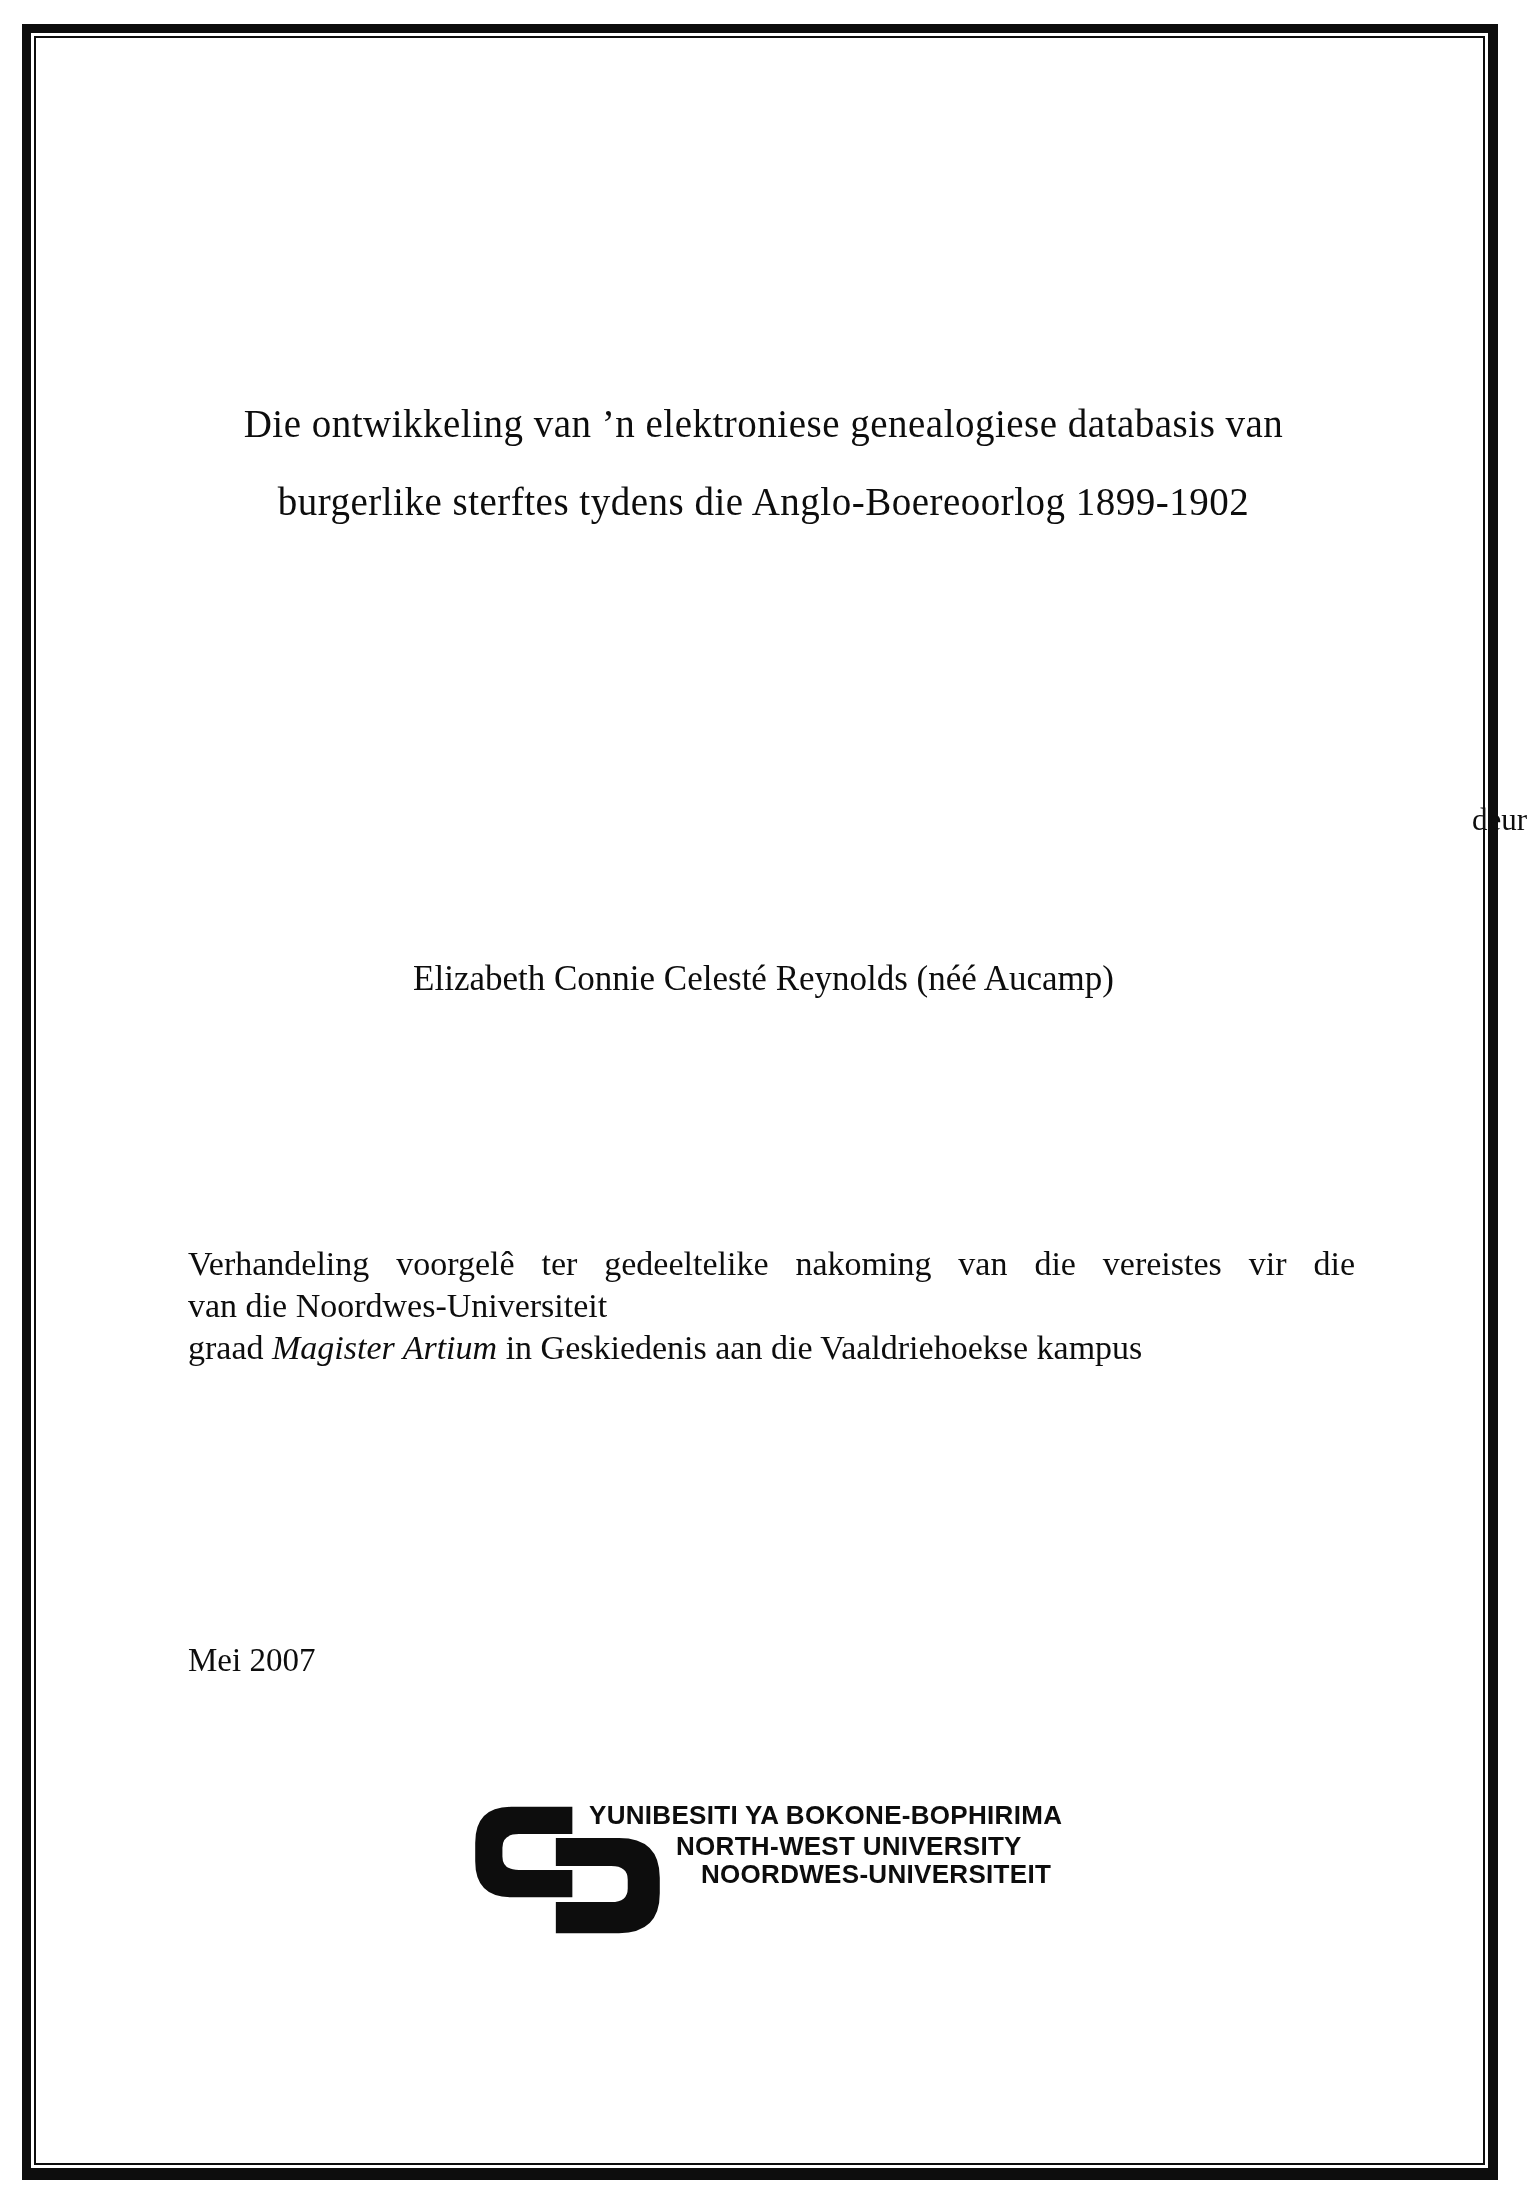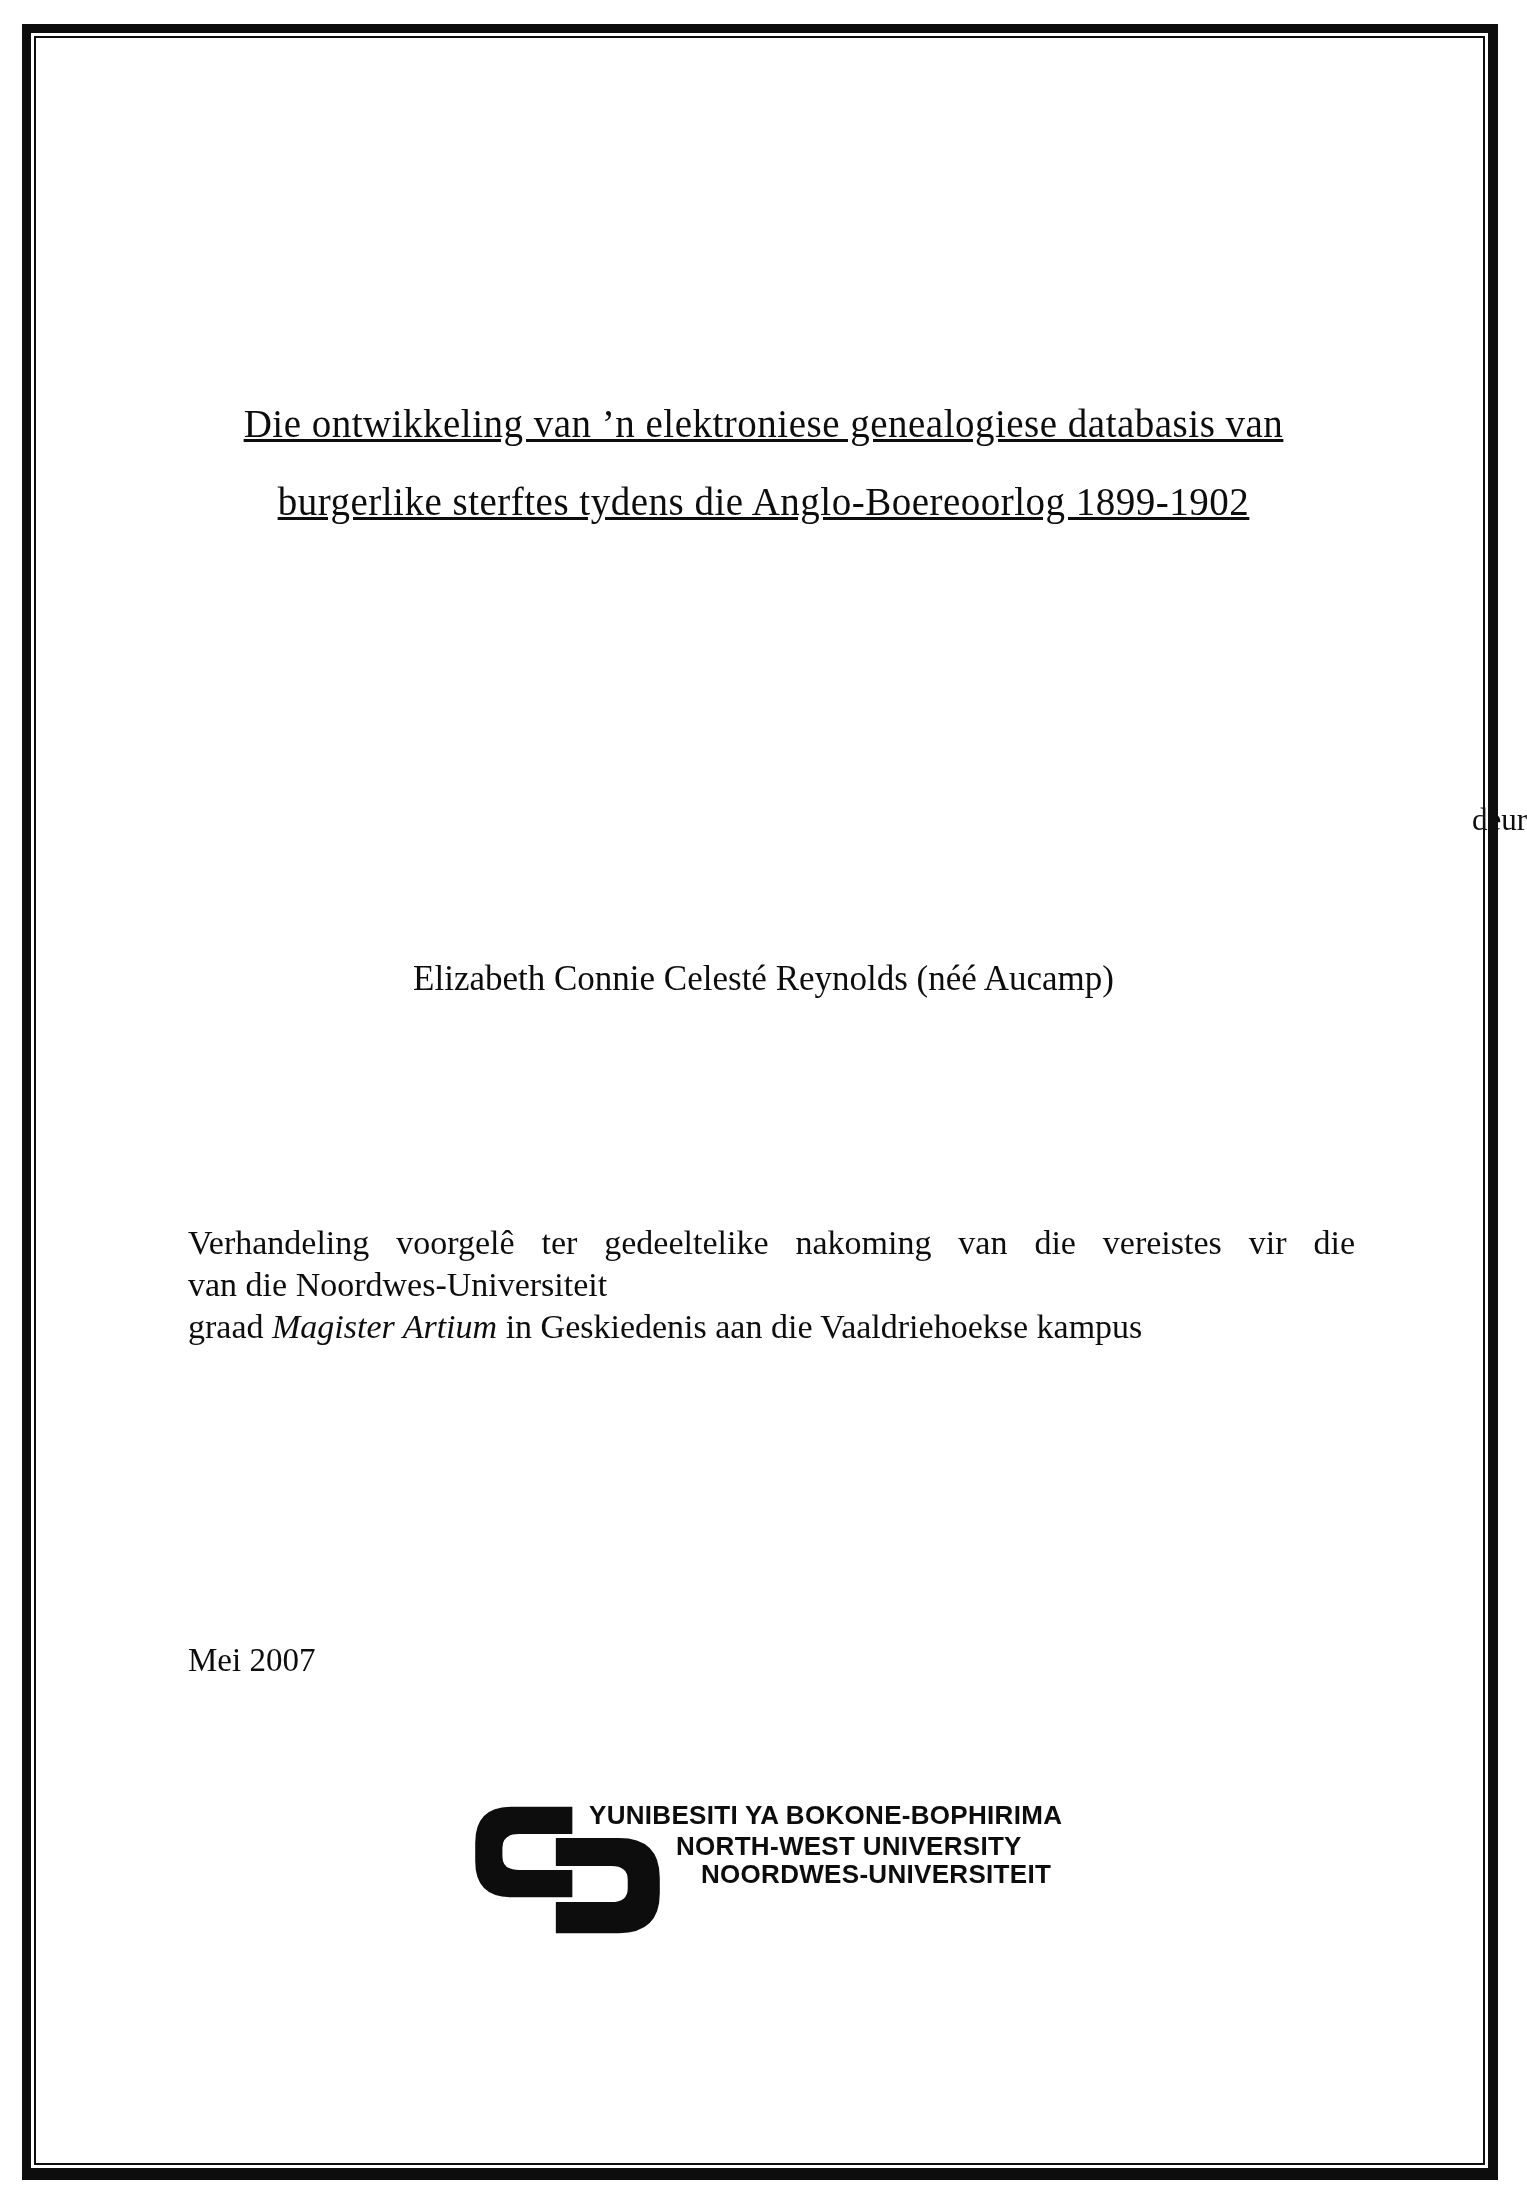--- a/index.html
+++ b/index.html
@@ -33,21 +33,20 @@
   }
   .title{
     position:absolute;
     left:0; top:385px;
     width:100%;
     text-align:center;
     font-size:39px;
     line-height:78px;
     letter-spacing:0.5px;
     white-space:nowrap;
-    text-decoration:underline;
   }
   .byline{
     position:absolute;
     left:0; top:804px;
     width:100%;
     text-align:right;
     font-size:31px;
     line-height:32px;
   }
   .author{
@@ -61,20 +60,21 @@
   .desc{
     position:absolute;
     left:188px; top:1222px;
     width:1167px;
     font-size:34px;
     line-height:42px;
   }
   .desc .justified{
     text-align:justify;
     text-align-last:justify;
+    margin-top:21px;
   }
   .desc .it{font-style:italic;}
   .supervisor-block{
     position:absolute;
     left:188px; top:1632px;
     font-size:33px;
     line-height:56px;
   }
   .logo-mark{
     position:absolute;

